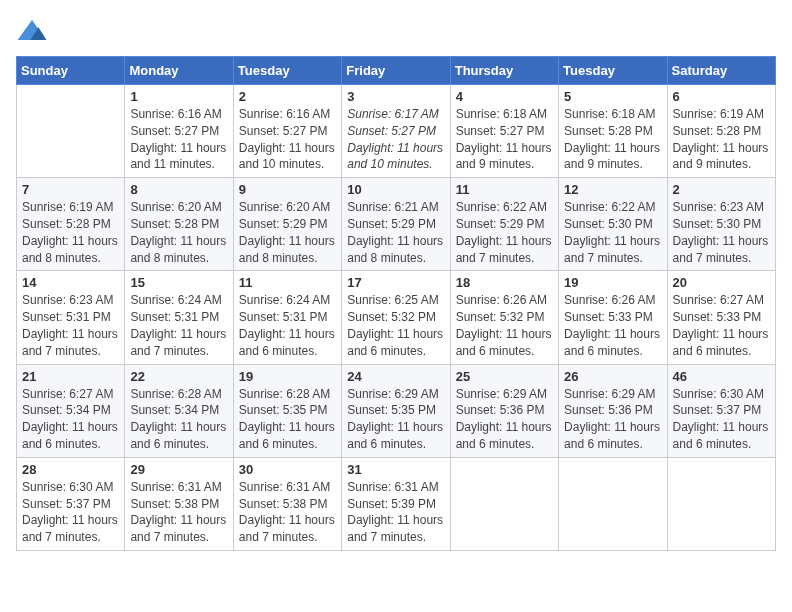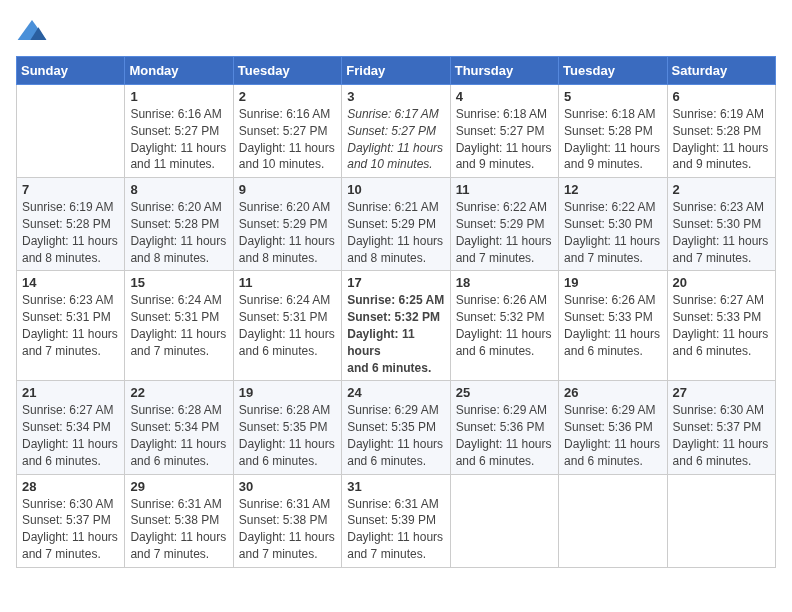--- a/index.html
+++ b/index.html
@@ -239,21 +239,21 @@
         </td>
         <td>
           <div class="day-number">11</div>
           <div class="day-info" style="white-space: pre-line;">Sunrise: 6:24 AM
 Sunset: 5:31 PM
 Daylight: 11 hours
 and 6 minutes.</div>
         </td>
         <td>
           <div class="day-number">17</div>
-          <div class="day-info" style="white-space: pre-line; font-weight: bold;">Sunrise: 6:25 AM
+          <div class="day-info" style="white-space: pre-line;">Sunrise: 6:25 AM
 Sunset: 5:32 PM
 Daylight: 11 hours
 and 6 minutes.</div>
         </td>
         <td>
           <div class="day-number">18</div>
           <div class="day-info" style="white-space: pre-line;">Sunrise: 6:26 AM
 Sunset: 5:32 PM
 Daylight: 11 hours
 and 6 minutes.</div>
@@ -310,21 +310,21 @@
 and 6 minutes.</div>
         </td>
         <td>
           <div class="day-number">26</div>
           <div class="day-info" style="white-space: pre-line;">Sunrise: 6:29 AM
 Sunset: 5:36 PM
 Daylight: 11 hours
 and 6 minutes.</div>
         </td>
         <td>
-          <div class="day-number">27</div>
+          <div class="day-number">46</div>
           <div class="day-info" style="white-space: pre-line;">Sunrise: 6:30 AM
 Sunset: 5:37 PM
 Daylight: 11 hours
 and 6 minutes.</div>
         </td>
       </tr>
       <tr>
         <td>
           <div class="day-number">28</div>
           <div class="day-info" style="white-space: pre-line;">Sunrise: 6:30 AM

